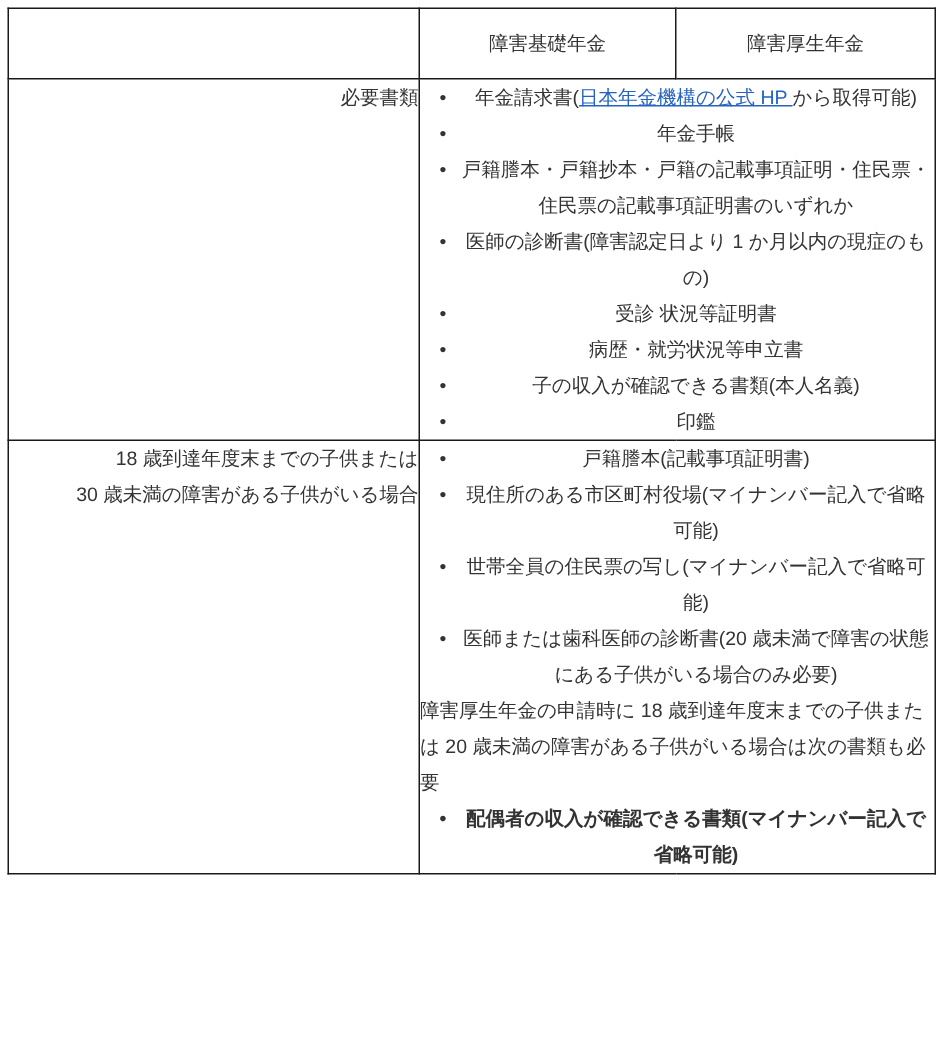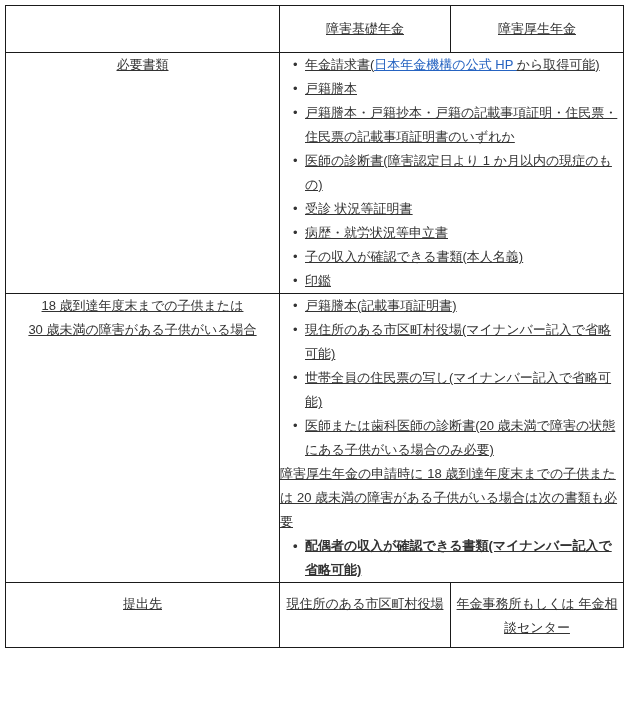--- a/index.html
+++ b/index.html
@@ -14,49 +14,49 @@
     color: #333333;
     font-size: 13px;
     line-height: 24px;
     overflow: hidden;
   }
   table.pension {
     border-collapse: collapse;
     table-layout: fixed;
     margin: 5px 12px 0 5px;
     width: 618px;
-    text-decoration: underline;
   }
   table.pension td {
     border: 1px solid #1a1a1a;
     vertical-align: top;
     padding: 0;
     overflow: hidden;
   }
   tr.header-row td {
     height: 46px;
     text-align: center;
     vertical-align: middle;
   }
   td.label-cell {
-    text-align: center;
+    text-align: right;
     padding-top: 7px;
     padding-bottom: 5px;
   }
   td.content-cell {
     padding: 7px 3px 5px 3px;
   }
   ul.doc-list {
     list-style: none;
     margin: 0;
     padding: 0;
   }
   ul.doc-list li {
     position: relative;
     padding-left: 25px;
+    text-align: center;
   }
   ul.doc-list li::before {
     content: "\2022";
     position: absolute;
     left: 13px;
     top: 0;
   }
   li.bold-item {
     font-weight: bold;
   }
@@ -90,21 +90,21 @@
     <td></td>
     <td>障害基礎年金</td>
     <td>障害厚生年金</td>
   </tr>
 
   <tr>
     <td class="label-cell">必要書類</td>
     <td class="content-cell" colspan="2">
       <ul class="doc-list">
         <li><span>年金請求書(</span><a class="doc-link">日本年金機構の公式 HP </a><span>から取得可能)</span></li>
-        <li>戸籍謄本</li>
+        <li>年金手帳</li>
         <li>戸籍謄本・戸籍抄本・戸籍の記載事項証明・住民票・住民票の記載事項証明書のいずれか</li>
         <li>医師の診断書(障害認定日より 1 か月以内の現症のもの)</li>
         <li>受診 状況等証明書</li>
         <li>病歴・就労状況等申立書</li>
         <li>子の収入が確認できる書類(本人名義)</li>
         <li>印鑑</li>
       </ul>
     </td>
   </tr>
 
@@ -120,19 +120,14 @@
         <li>世帯全員の住民票の写し(マイナンバー記入で省略可能)</li>
         <li>医師または歯科医師の診断書(20 歳未満で障害の状態にある子供がいる場合のみ必要)</li>
       </ul>
       <p class="note">障害厚生年金の申請時に 18 歳到達年度末までの子供または 20 歳未満の障害がある子供がいる場合は次の書類も必要</p>
       <ul class="doc-list">
         <li class="bold-item">配偶者の収入が確認できる書類(マイナンバー記入で省略可能)</li>
       </ul>
     </td>
   </tr>
 
-  <tr class="submit-row">
-    <td>提出先</td>
-    <td>現住所のある市区町村役場</td>
-    <td>年金事務所もしくは 年金相談センター</td>
-  </tr>
 </tbody>
   </table>
 
 </body></html>

